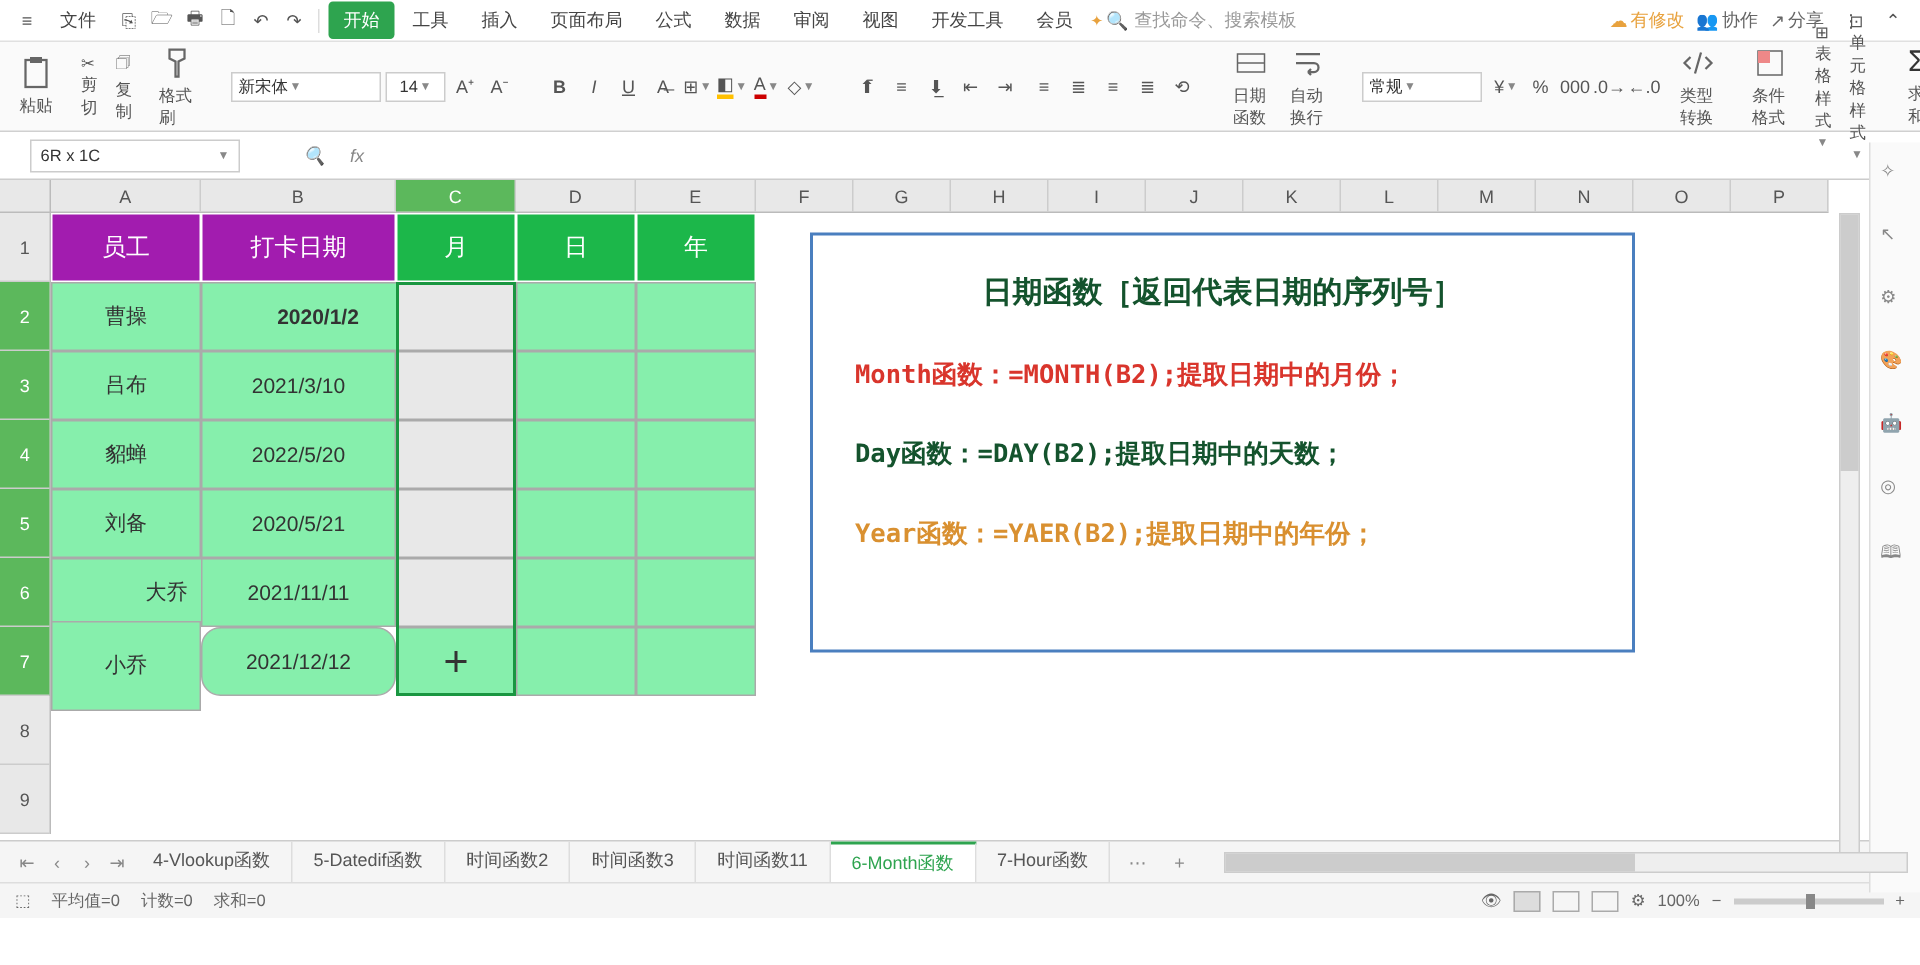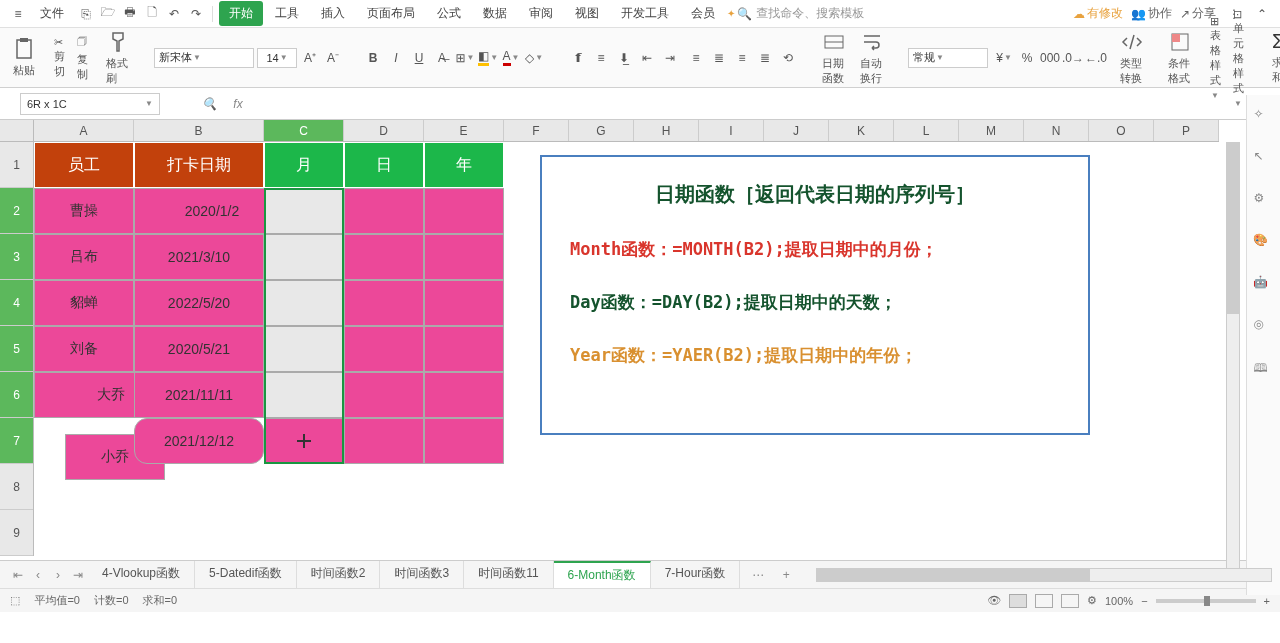--- a/index.html
+++ b/index.html
@@ -31,23 +31,23 @@
     .grid-area { display: flex; height: 440px; position: relative; }
     .corner { width: 34px; height: 22px; background: #e8e8e8; border-right: 1px solid #bbb; border-bottom: 1px solid #bbb; }
     .col-headers { display: flex; height: 22px; background: #e8e8e8; border-bottom: 1px solid #bbb; position: absolute; left: 34px; top: 0; }
     .col-head { border-right: 1px solid #ccc; display: flex; align-items: center; justify-content: center; font-size: 12px; color: #555; }
     .col-head.sel { background: #5cb85c; color: #fff; }
     .row-headers { position: absolute; left: 0; top: 22px; width: 34px; background: #e8e8e8; border-right: 1px solid #bbb; }
     .row-head { border-bottom: 1px solid #ccc; display: flex; align-items: center; justify-content: center; font-size: 12px; color: #555; height: 46px; }
     .row-head.sel { background: #5cb85c; color: #fff; }
     .cells { position: absolute; left: 34px; top: 22px; }
     .cell { position: absolute; border-right: 1px solid #ddd; border-bottom: 1px solid #ddd; display: flex; align-items: center; justify-content: center; font-size: 14px; }
-    .th-blue { background: #c2410c; color: #fff; font-size: 16px; border: 1px solid #fff; }
+    .th-blue { background: #a21caf; color: #fff; font-size: 16px; border: 1px solid #fff; }
     .th-green { background: #1cb74a; color: #fff; font-size: 16px; border: 1px solid #fff; }
-    .tb { border: 1px solid #aaa; background: #ec4899; }
+    .tb { border: 1px solid #aaa; background: #86efac; }
     .tb-sel { background: #e8e8e8; }
     .selection { position: absolute; border: 2px solid #1a9641; pointer-events: none; }
     .infobox { position: absolute; border: 2px solid #4a7fbf; padding: 24px 28px; left: 540px; top: 35px; width: 550px; height: 280px; }
     .info-title { font-size: 20px; font-weight: bold; text-align: center; margin-bottom: 30px; color: #14532d; font-family: SimSun; }
     .info-line { font-size: 17px; font-weight: bold; margin-bottom: 30px; font-family: SimSun, monospace; }
     .c-red { color: #d9352c; }
     .c-blue { color: #14532d; }
     .c-orange { color: #d99030; }
     .cursor-cross { position: absolute; width: 14px; height: 14px; pointer-events: none; }
     .cursor-cross::before, .cursor-cross::after { content: ''; position: absolute; background: #333; }
@@ -308,21 +308,21 @@
       <div class="row-head">8</div>
       <div class="row-head">9</div>
     </div>
   <div class="cells" id="cells">
       <div class="cell th-blue" style="left: 0px; top: 0px; width: 100px; height: 46px;">员工</div>
       <div class="cell th-blue" style="left: 100px; top: 0px; width: 130px; height: 46px;">打卡日期</div>
       <div class="cell th-green" style="left: 230px; top: 0px; width: 80px; height: 46px;">月</div>
       <div class="cell th-green" style="left: 310px; top: 0px; width: 80px; height: 46px;">日</div>
       <div class="cell th-green" style="left: 390px; top: 0px; width: 80px; height: 46px;">年</div>
       <div class="cell tb" style="left: 0px; top: 46px; width: 100px; height: 46px;">曹操</div>
-      <div class="cell tb" style="left: 100px; top: 46px; width: 156px; height: 46px;">2020/1/2</div>
+      <div class="cell tb" style="left: 100px; top: 46px; width: 156px; height: 46px; font-weight: bold;">2020/1/2</div>
       <div class="cell tb tb-sel" style="left: 230px; top: 46px; width: 80px; height: 46px;"></div>
       <div class="cell tb" style="left: 310px; top: 46px; width: 80px; height: 46px;"></div>
       <div class="cell tb" style="left: 390px; top: 46px; width: 80px; height: 46px;"></div>
       <div class="cell tb" style="left: 0px; top: 92px; width: 100px; height: 46px;">吕布</div>
       <div class="cell tb" style="left: 100px; top: 92px; width: 130px; height: 46px;">2021/3/10</div>
       <div class="cell tb tb-sel" style="left: 230px; top: 92px; width: 80px; height: 46px;"></div>
       <div class="cell tb" style="left: 310px; top: 92px; width: 80px; height: 46px;"></div>
       <div class="cell tb" style="left: 390px; top: 92px; width: 80px; height: 46px;"></div>
       <div class="cell tb" style="left: 0px; top: 138px; width: 100px; height: 46px;">貂蝉</div>
       <div class="cell tb" style="left: 100px; top: 138px; width: 130px; height: 46px;">2022/5/20</div>
@@ -332,21 +332,21 @@
       <div class="cell tb" style="left: 0px; top: 184px; width: 100px; height: 46px;">刘备</div>
       <div class="cell tb" style="left: 100px; top: 184px; width: 130px; height: 46px;">2020/5/21</div>
       <div class="cell tb tb-sel" style="left: 230px; top: 184px; width: 80px; height: 46px;"></div>
       <div class="cell tb" style="left: 310px; top: 184px; width: 80px; height: 46px;"></div>
       <div class="cell tb" style="left: 390px; top: 184px; width: 80px; height: 46px;"></div>
       <div class="cell tb" style="left: 0px; top: 230px; width: 120px; height: 46px; padding-left: 34px;">大乔</div>
       <div class="cell tb" style="left: 100px; top: 230px; width: 130px; height: 46px;">2021/11/11</div>
       <div class="cell tb tb-sel" style="left: 230px; top: 230px; width: 80px; height: 46px;"></div>
       <div class="cell tb" style="left: 310px; top: 230px; width: 80px; height: 46px;"></div>
       <div class="cell tb" style="left: 390px; top: 230px; width: 80px; height: 46px;"></div>
-      <div class="cell tb" style="left: 0px; top: 292px; width: 100px; height: 46px; margin-left: 31px;">小乔</div>
+      <div class="cell tb" style="left: 0px; top: 272px; width: 100px; height: 60px;">小乔</div>
       <div class="cell tb" style="left: 100px; top: 276px; width: 130px; height: 46px; border-radius: 13px;">2021/12/12</div>
       <div class="cell tb" style="left: 230px; top: 276px; width: 80px; height: 46px;"></div>
       <div class="cell tb" style="left: 310px; top: 276px; width: 80px; height: 46px;"></div>
       <div class="cell tb" style="left: 390px; top: 276px; width: 80px; height: 46px;"></div>
       <div class="selection" style="left: 230px; top: 46px; width: 80px; height: 276px;"></div>
       <div class="cursor-cross" style="left: 263px; top: 292px;"></div>
     </div>
   <div class="infobox">
     <div class="info-title">日期函数［返回代表日期的序列号］</div>
     <div class="info-line c-red">Month函数：=MONTH(B2);提取日期中的月份；</div>

